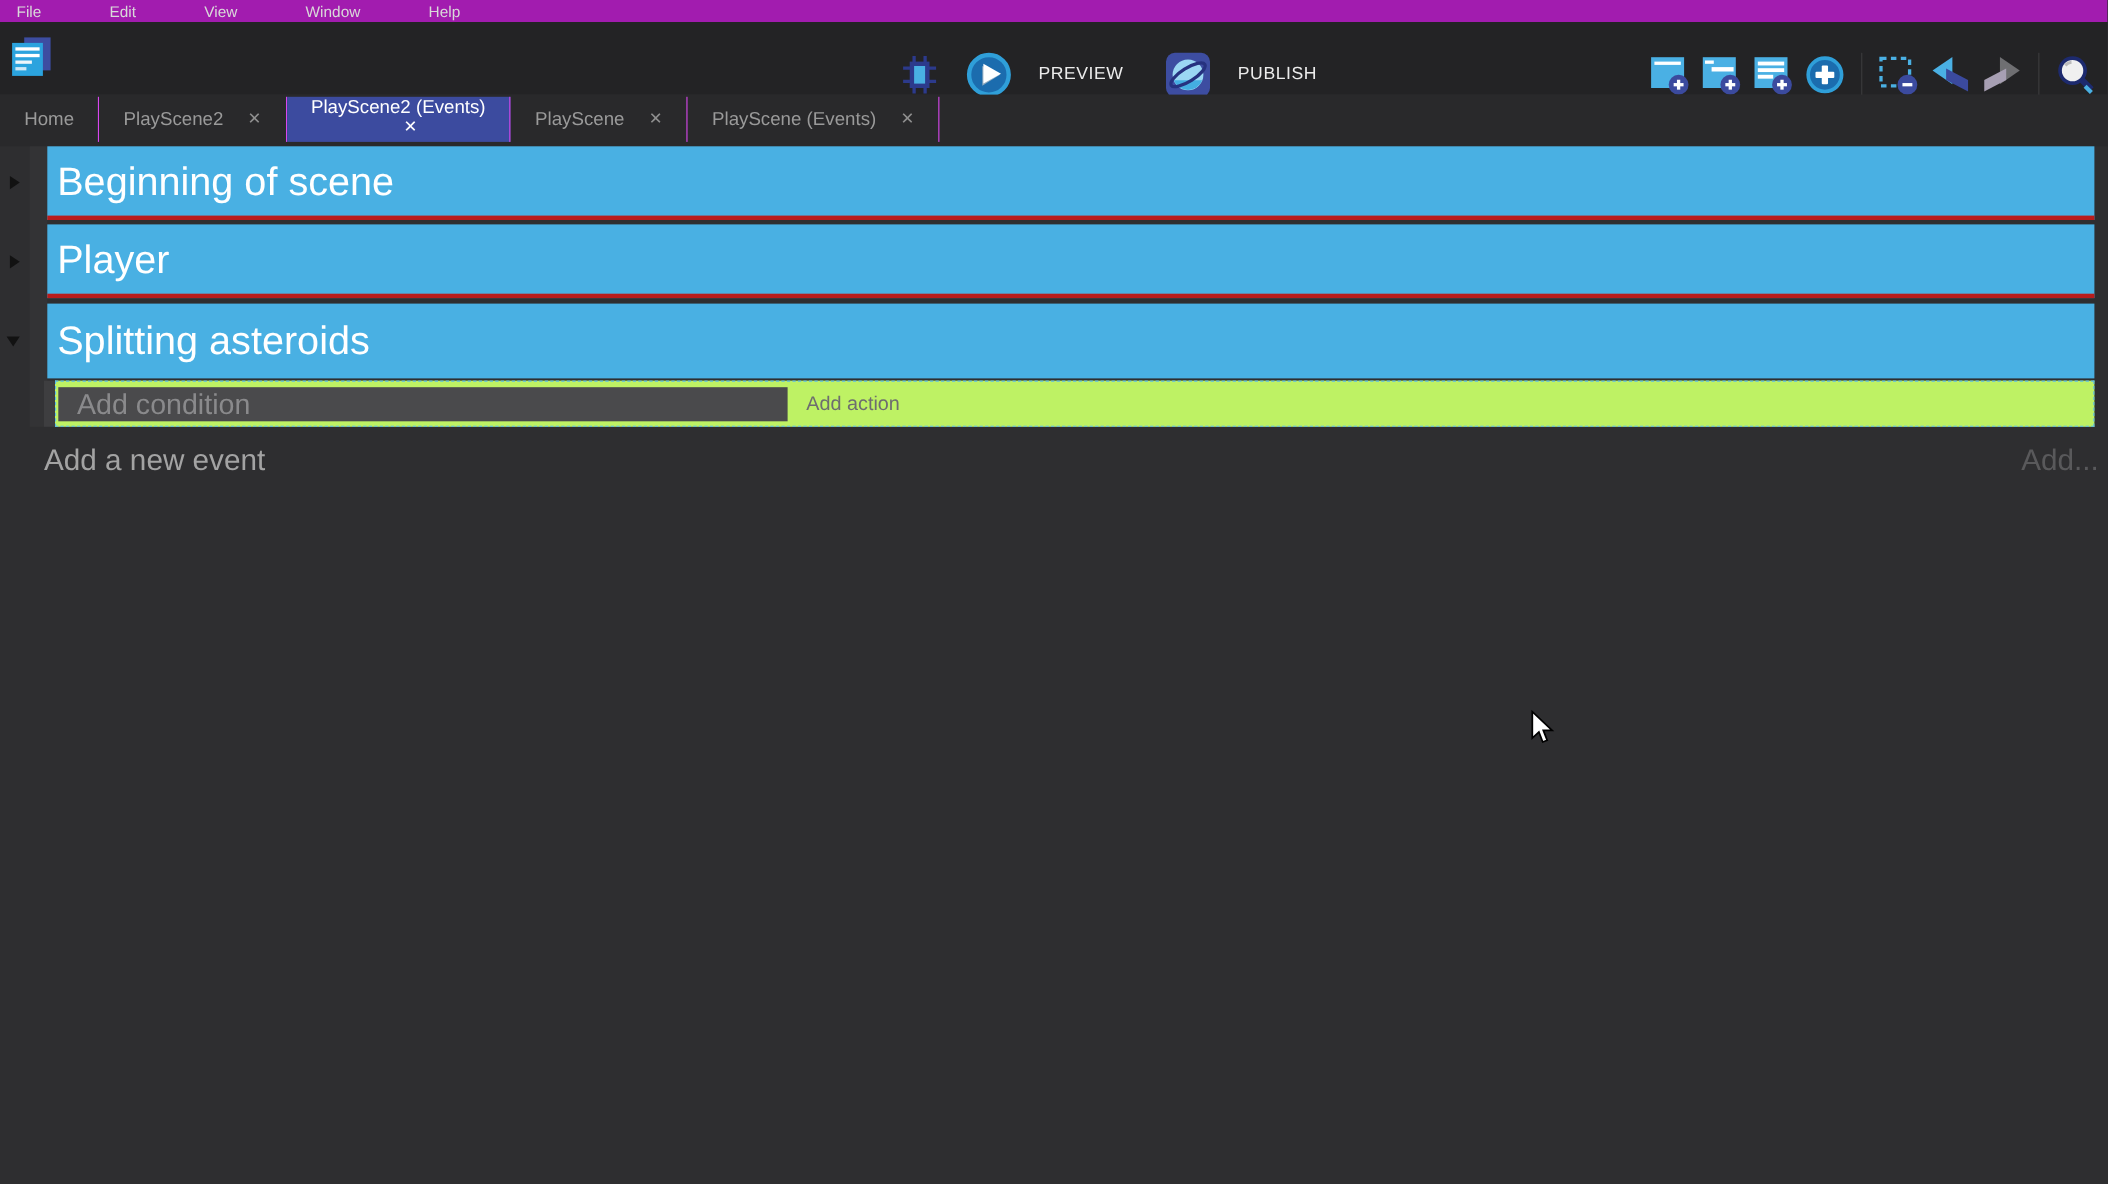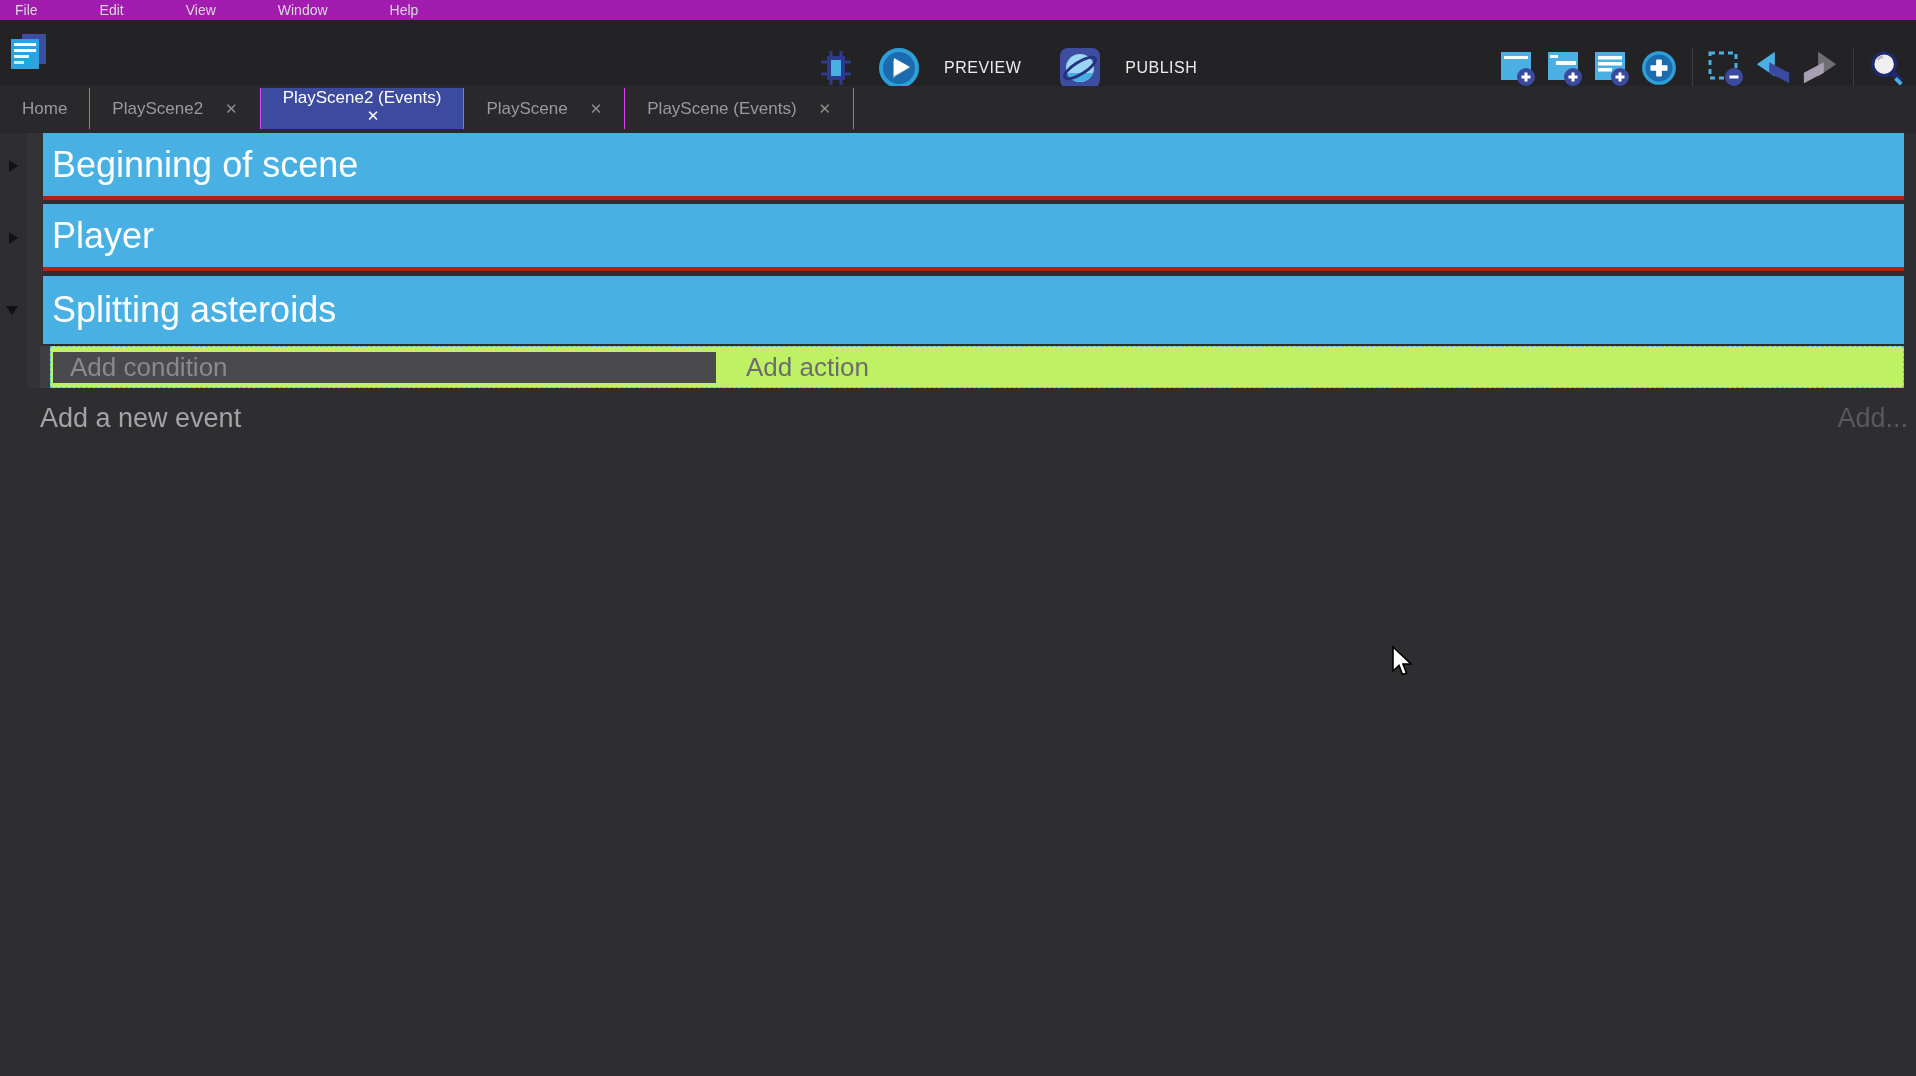--- a/index.html
+++ b/index.html
@@ -95,22 +95,22 @@
     position:absolute; left:50px; right:12px; top:346px; height:42px;
     border:1px dashed #5bbde9; background:#bef264;
     display:flex; align-items:center;
   }
   .add-condition {
     width:663px; margin:2px 0 2px 2px; background:#4a4a4c;
     display:flex; align-items:center; padding-left:17px;
     color:#8a8a8c; font-size:26px; cursor:default;
   }
   .add-action {
-    flex:1; display:flex; align-items:center; padding-left:30px;
-    color:#6d6d6f; font-size:26px; cursor:default;
+    flex:1; display:flex; align-items:center; padding-left:17px;
+    color:#6d6d6f; font-size:18px; cursor:default;
   }
 
   .add-event-row {
     position:absolute; left:0; right:0; top:395px; height:46px;
     display:flex; align-items:center;
   }
   .add-event-label {
     position:absolute; left:40px; color:#a3a3a3; font-size:27px;
   }
   .add-more-label {

